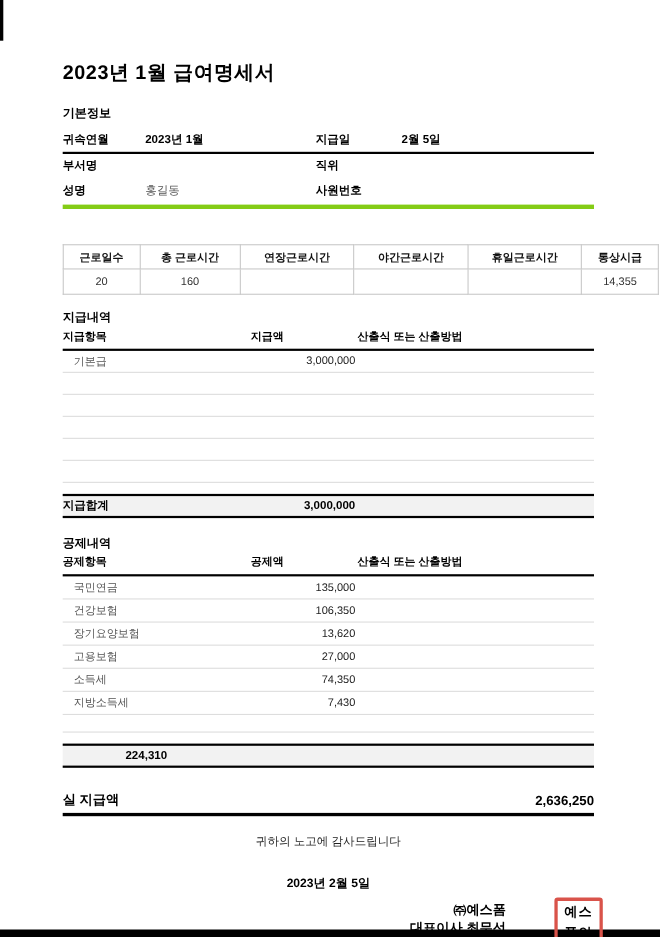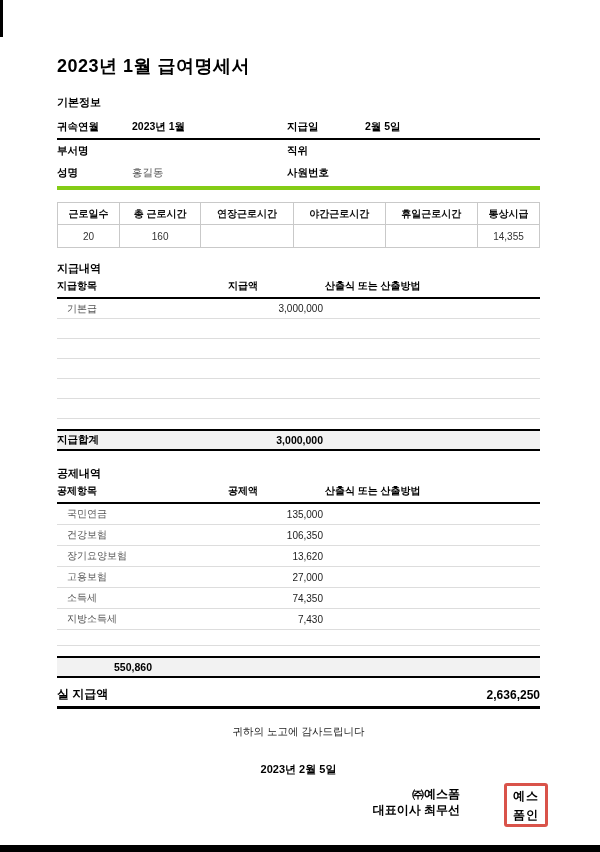--- a/index.html
+++ b/index.html
@@ -24,21 +24,21 @@
   .info-row { display:flex; align-items:center; height:22px; font-size:10.5px; }
   .info-row .l1 { width:75px; font-weight:bold; }
   .info-row .v1 { width:155px; }
   .info-row .l2 { width:78px; font-weight:bold; }
   .info-row .v2 { flex:1; }
   .info-row.first { font-weight:bold; border-bottom:2px solid #000; height:24px; }
   .info-row .name-val { color:#555; }
   .info-table { border-bottom:4px solid #84cc16; padding-bottom:2px; }
 
   
-  .work-table { width:483px; border-collapse:collapse; margin-top:12px; }
+  .work-table { width:542px; border-collapse:collapse; margin-top:32px; }
   .work-table th, .work-table td {
     border:1px solid #c9c9c9; text-align:center; font-size:10px; height:22px;
   }
   .work-table th { font-weight:bold; color:#111; }
   .work-table td { color:#333; height:23px; }
 
   
   .h-pay { margin-top:13px; }
   .h-ded { margin-top:15px; }
   .cols-head { display:flex; align-items:flex-end; height:20px; font-size:10px; font-weight:bold;
@@ -57,21 +57,21 @@
   .empty-row.short { height:16px; }
   .spacer-10 { height:10px; }
 
   .total-row { display:flex; align-items:center; height:22px; font-size:10.5px; font-weight:bold;
                background:#f2f2f2; border-top:2px solid #000; border-bottom:2px solid #000; margin-top:0; }
   .total-row .c-item { width:171px; }
   .total-row .c-amt { width:97px; text-align:right; padding-right:2px; }
   .total-row .c-mth { flex:1; }
 
   .net-row { display:flex; align-items:center; justify-content:space-between; height:26px;
-             border-bottom:3px solid #000; margin-top:5px;text-align:right; }
+             border-bottom:3px solid #000; margin-top:18px;text-align:right; }
   .net-row .net-label { font-size:12px; font-weight:bold; }
   .net-row .net-amt { font-size:12px; font-weight:bold; }
 
   .thanks { text-align:center; font-size:10.5px; margin-top:16px; color:#222; }
   .pay-date { text-align:center; font-size:11px; font-weight:bold; margin-top:23px; }
 
   .sign-block { position:relative; margin-top:9px; height:60px; }
   .sign-text { text-align:right; padding-right:80px; }
   .company-name { font-size:12px; font-weight:bold; line-height:16px; }
   .ceo-name { font-size:12px; font-weight:bold; line-height:17px; }
@@ -191,21 +191,21 @@
       <span class="c-mth"></span>
     </div>
     <div class="data-row ded-row">
       <span class="c-item">지방소득세</span>
       <span class="c-amt">7,430</span>
       <span class="c-mth"></span>
     </div>
     <div class="empty-row short"></div>
     <div class="spacer-10"></div>
     <div class="total-row">
-      <span class="c-amt">550,860</span>
+      <span class="c-amt">224,310</span>
       <span class="c-mth"></span>
     </div>
 
     <div class="net-row">
       <span class="net-label">실 지급액</span>
       <span class="net-amt">2,636,250</span>
     </div>
 
     <div class="thanks">귀하의 노고에 감사드립니다</div>
     <div class="pay-date">2023년 2월 5일</div>

